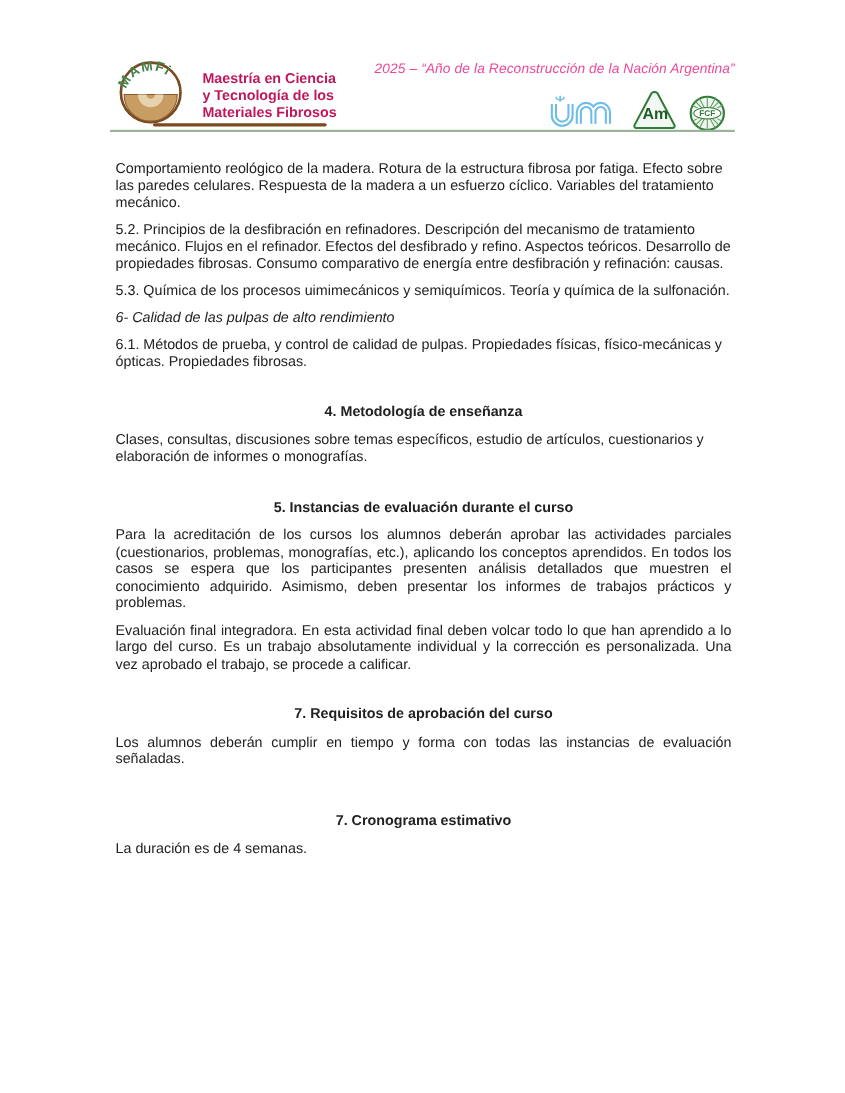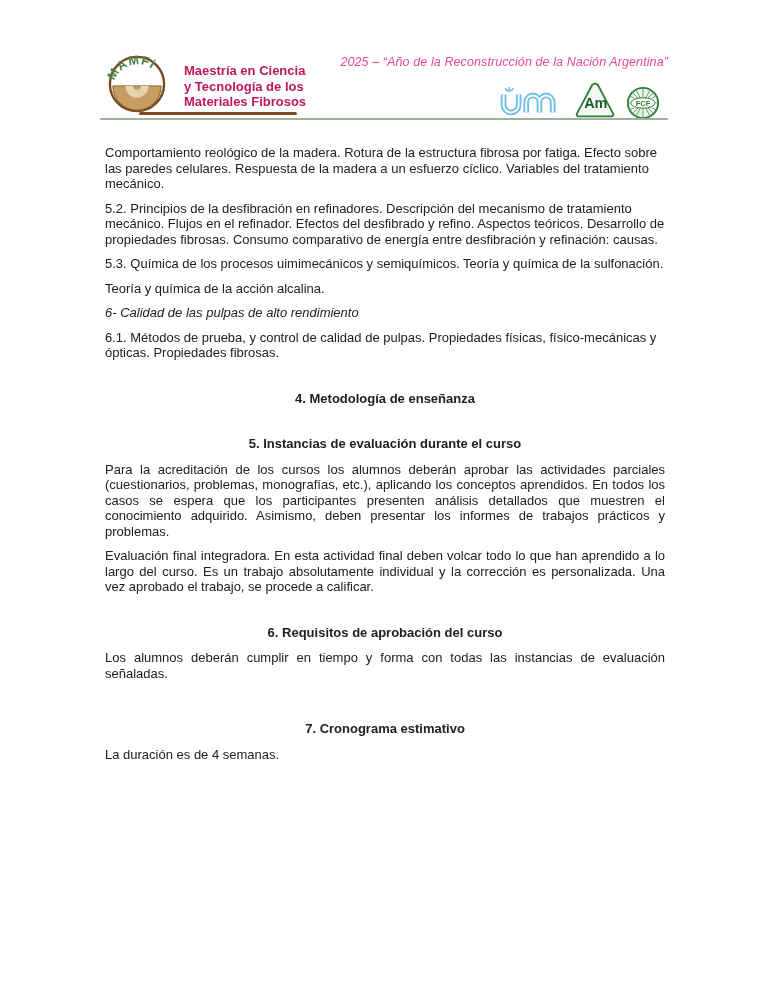--- a/index.html
+++ b/index.html
@@ -96,30 +96,30 @@
     </div>
 
     <div class="brown-rule"></div>
     <div class="green-rule"></div>
   </div>
 
   <main class="doc">
     <p>Comportamiento reológico de la madera. Rotura de la estructura fibrosa por fatiga. Efecto sobre las paredes celulares. Respuesta de la madera a un esfuerzo cíclico. Variables del tratamiento mecánico.</p>
     <p>5.2. Principios de la desfibración en refinadores. Descripción del mecanismo de tratamiento mecánico. Flujos en el refinador. Efectos del desfibrado y refino. Aspectos teóricos. Desarrollo de propiedades fibrosas. Consumo comparativo de energía entre desfibración y refinación: causas.</p>
     <p>5.3. Química de los procesos uimimecánicos y semiquímicos. Teoría y química de la sulfonación.</p>
-    <p>Teoría y química de la acción alcalina.</p>
     <p class="it">6- Calidad de las pulpas de alto rendimiento</p>
     <p>6.1. Métodos de prueba, y control de calidad de pulpas. Propiedades físicas, físico-mecánicas y ópticas. Propiedades fibrosas.</p>
 
     <p class="heading">4. Metodología de enseñanza</p>
+    <p>Clases, consultas, discusiones sobre temas específicos, estudio de artículos, cuestionarios y elaboración de informes o monografías.</p>
 
     <p class="heading">5. Instancias de evaluación durante el curso</p>
     <p class="just">Para la acreditación de los cursos los alumnos deberán aprobar las actividades parciales (cuestionarios, problemas, monografías, etc.), aplicando los conceptos aprendidos. En todos los casos se espera que los participantes presenten análisis detallados que muestren el conocimiento adquirido. Asimismo, deben presentar los informes de trabajos prácticos y problemas.</p>
     <p class="just">Evaluación final integradora. En esta actividad final deben volcar todo lo que han aprendido a lo largo del curso. Es un trabajo absolutamente individual y la corrección es personalizada. Una vez aprobado el trabajo, se procede a calificar.</p>
 
-    <p class="heading">6. Requisitos de aprobación del curso</p>
+    <p class="heading">7. Requisitos de aprobación del curso</p>
     <p class="just">Los alumnos deberán cumplir en tiempo y forma con todas las instancias de evaluación señaladas.</p>
 
     <p class="heading heading-xl">7. Cronograma estimativo</p>
     <p>La duración es de 4 semanas.</p>
   </main>
 
 </div>
 
 </body></html>

